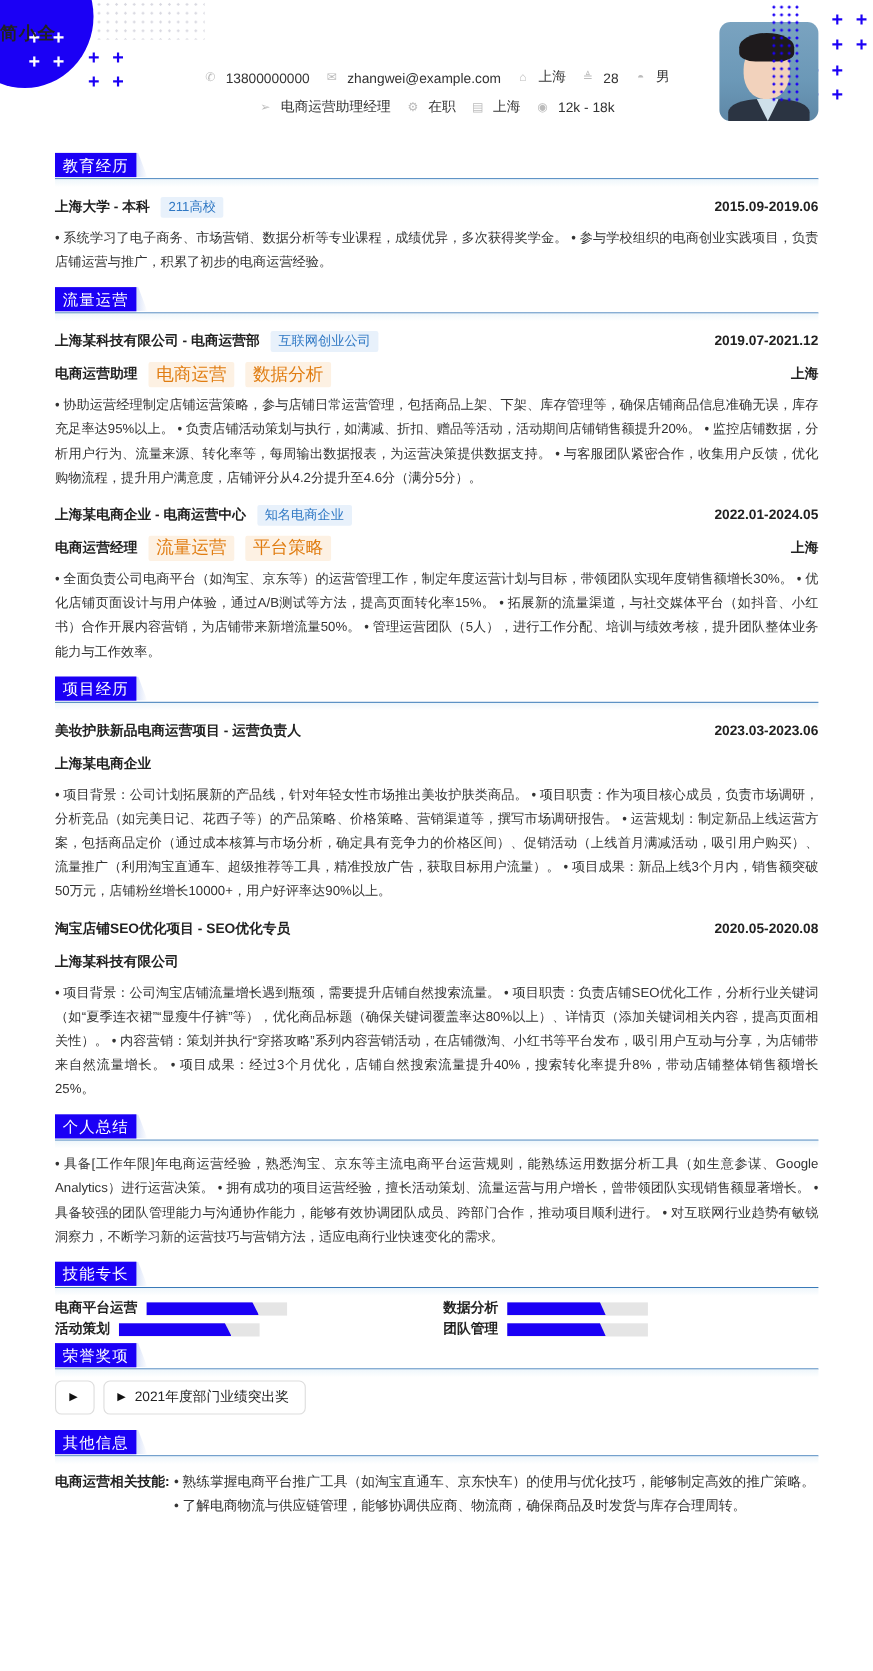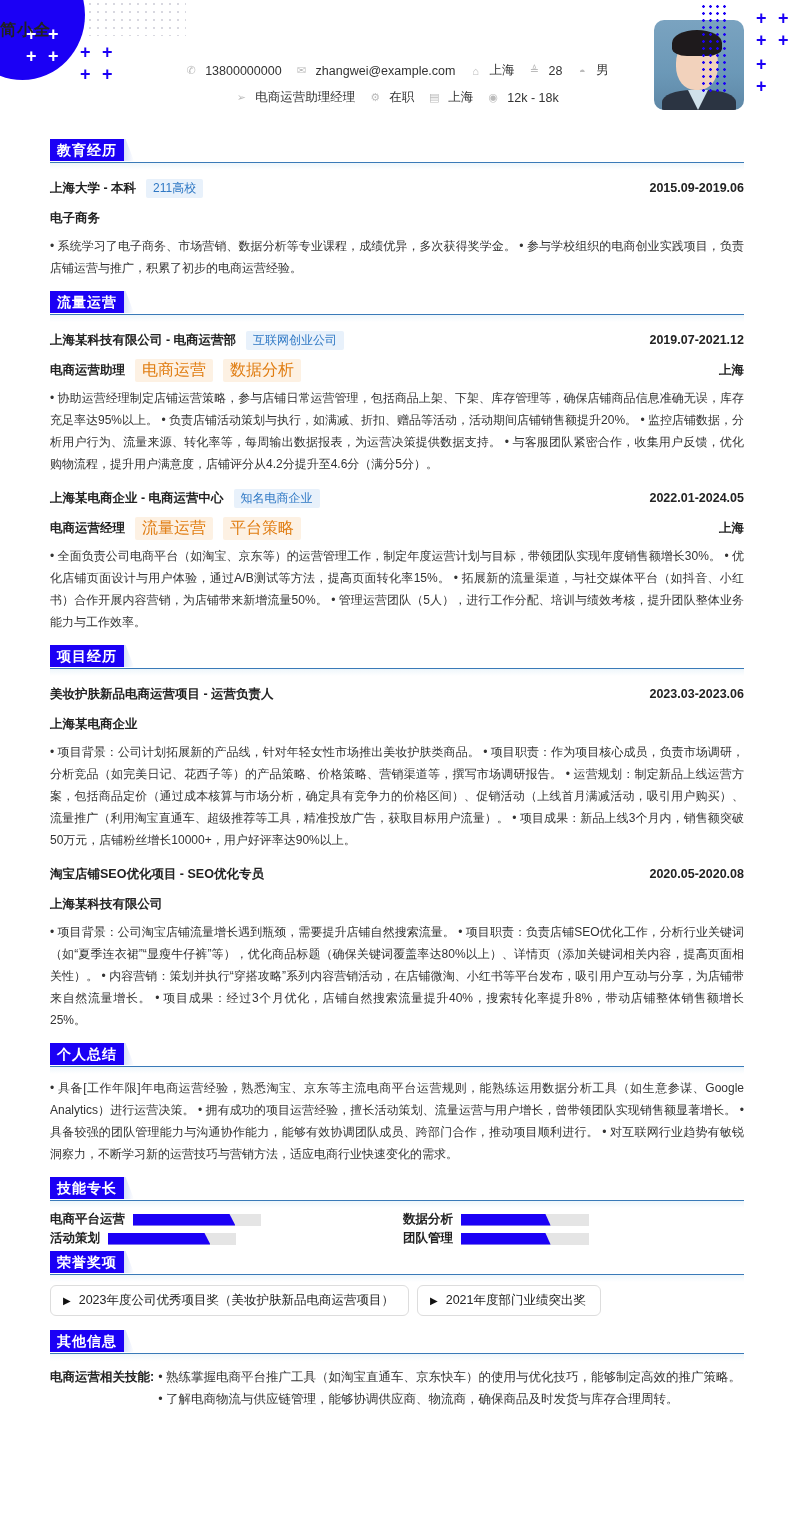--- a/index.html
+++ b/index.html
@@ -53,21 +53,21 @@
   }
   .photo .head { position: absolute; left: 22px; top: 18px; width: 42px; height: 52px; border-radius: 48% 48% 45% 45%; background: #f2d2bc; }
   .photo .hair { position: absolute; left: 18px; top: 10px; width: 50px; height: 26px; border-radius: 50% 50% 30% 30%; background: #1e1a1c; }
   .photo .body { position: absolute; left: 8px; top: 70px; width: 74px; height: 30px; border-radius: 40% 40% 0 0; background: #2b3442; }
   .photo .collar { position: absolute; left: 34px; top: 70px; width: 20px; height: 20px; background: #cfe0ea; clip-path: polygon(0 0, 100% 0, 50% 100%); }
 
   .main { padding: 0 50px; }
   .section { margin-top: 12px; }
   .sec-head { position: relative; height: 24px; border-bottom: 1px solid #3a7ab8; margin-bottom: 10px; }
   .sec-title {
-    display: inline-block; background: #1b00f5; color: #fff; font-size: 14px; font-weight: bold;
+    display: inline-block; background: #1b00f5; color: #fff; font-size: 14px; font-weight: normal;
     padding: 0 7px; height: 22px; line-height: 22px; letter-spacing: 1px; position: relative; z-index: 1;
   }
   .sec-tail {
     position: absolute; left: 70px; top: 0; width: 14px; height: 22px;
     background: linear-gradient(90deg, #c9d6f5, rgba(255,255,255,0));
     clip-path: polygon(0 0, 40% 0, 100% 100%, 0 100%);
   }
   .sec-fade { position: absolute; left: 0; right: 0; bottom: -8px; height: 7px; background: linear-gradient(180deg, #eef6fb, rgba(255,255,255,0)); }
 
   .entry-row { display: flex; justify-content: space-between; align-items: center; height: 30px; }
@@ -183,23 +183,20 @@
       <span class="sec-tail"></span>
       <span class="sec-fade"></span>
     </div>
     <div class="entry-row">
       <div class="entry-left">
         <span>上海大学 - 本科</span>
         <span class="tag-blue">211高校</span>
       </div>
       <div class="entry-right">2015.09-2019.06</div>
     </div>
-    <div class="entry-row">
-      <div class="entry-left">电子商务</div>
-    </div>
     <div class="desc">• 系统学习了电子商务、市场营销、数据分析等专业课程，成绩优异，多次获得奖学金。 • 参与学校组织的电商创业实践项目，负责店铺运营与推广，积累了初步的电商运营经验。</div>
   </div>
 
   <div class="section">
     <div class="sec-head">
       <span class="sec-title">流量运营</span>
       <span class="sec-tail"></span>
       <span class="sec-fade"></span>
     </div>
 
@@ -317,21 +314,20 @@
 
   <div class="section" style="margin-top:4px;">
     <div class="sec-head">
       <span class="sec-title">荣誉奖项</span>
       <span class="sec-tail"></span>
       <span class="sec-fade"></span>
     </div>
     <div class="awards">
       <div class="award">
         <span class="tri">▶</span>
-        <span>2023年度公司优秀项目奖（美妆护肤新品电商运营项目）</span>
       </div>
       <div class="award">
         <span class="tri">▶</span>
         <span>2021年度部门业绩突出奖</span>
       </div>
     </div>
   </div>
 
   <div class="section" style="margin-top:14px;">
     <div class="sec-head">

